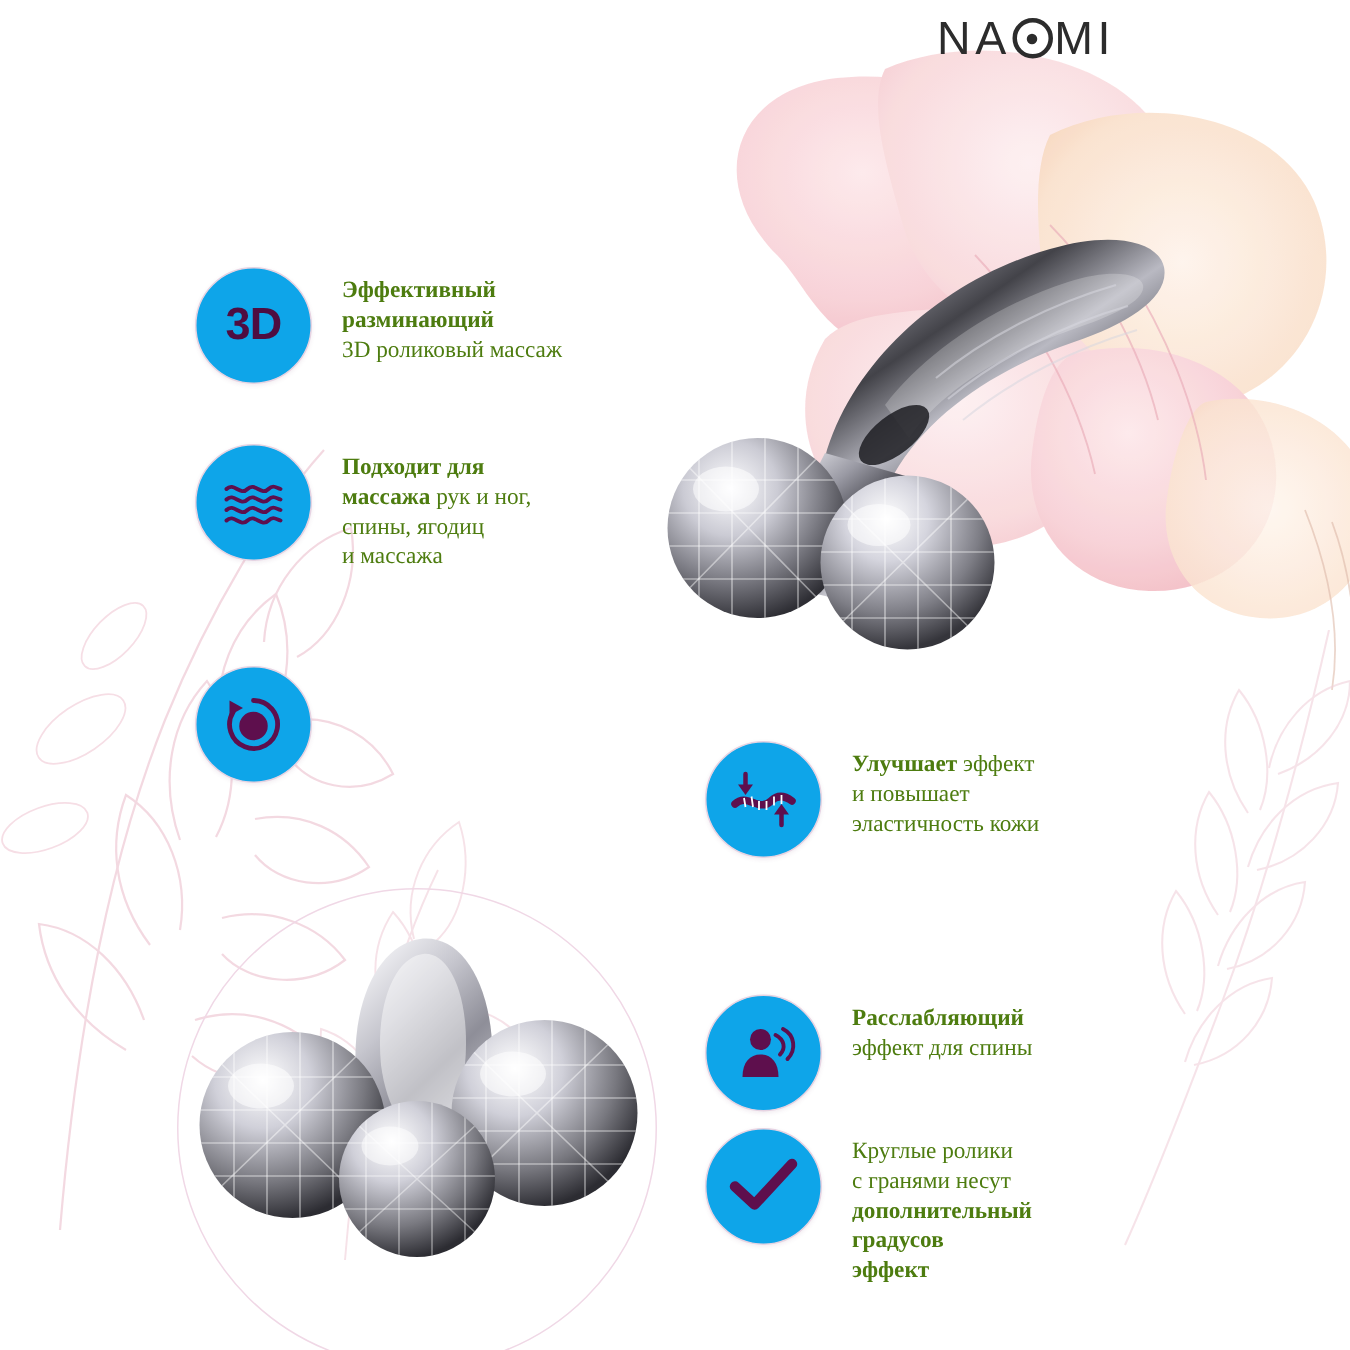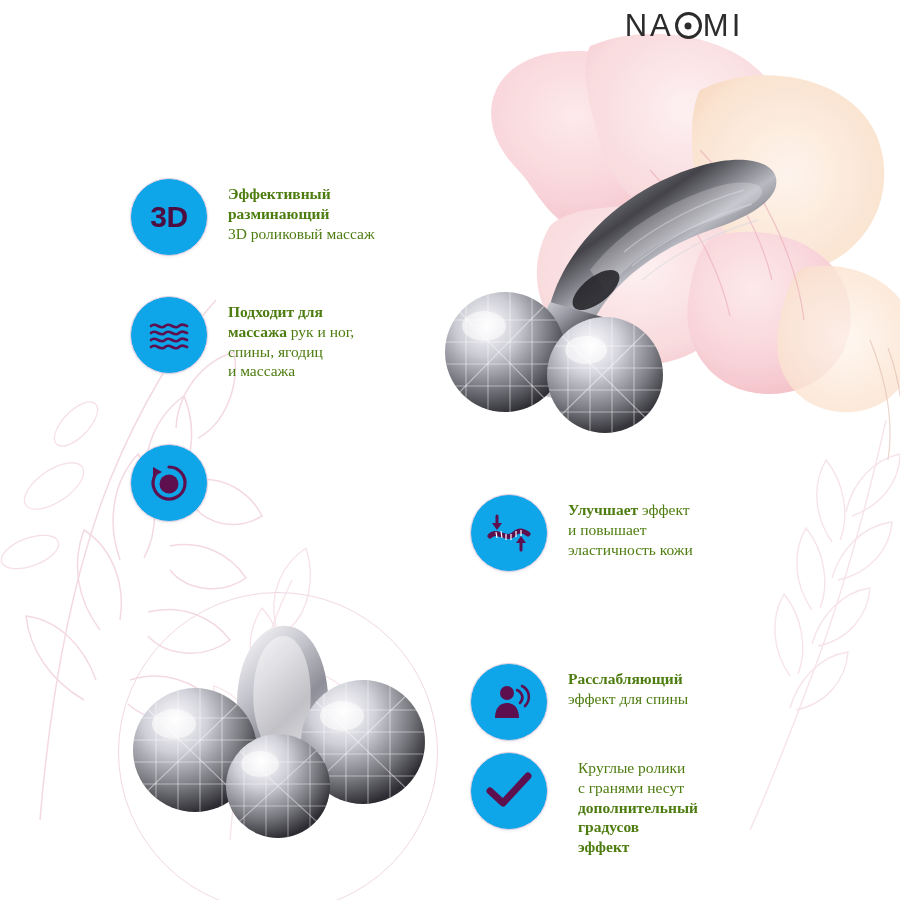--- a/index.html
+++ b/index.html
@@ -140,21 +140,21 @@
   .feature-text b { font-weight: bold; }
   .feature-text .line { display: block; }
 
   
   .f-3d      { left: 130px; top: 178px; }
   .f-zones   { left: 130px; top: 296px; }
   .f-rotate  { left: 130px; top: 444px; }
   
   .f-tonus   { left: 470px; top: 494px; }
   .f-relax   { left: 470px; top: 630px; margin-top: 33px; }
-  .f-edges   { left: 470px; top: 752px; gap: 10px; }
+  .f-edges   { left: 470px; top: 752px; }
 
   .f-tonus .feature-text,
   .f-relax .feature-text,
   .f-edges .feature-text { max-width: 200px; }
 
   
   .product-main {
     position: absolute;
     left: 400px;
     top: 120px;

